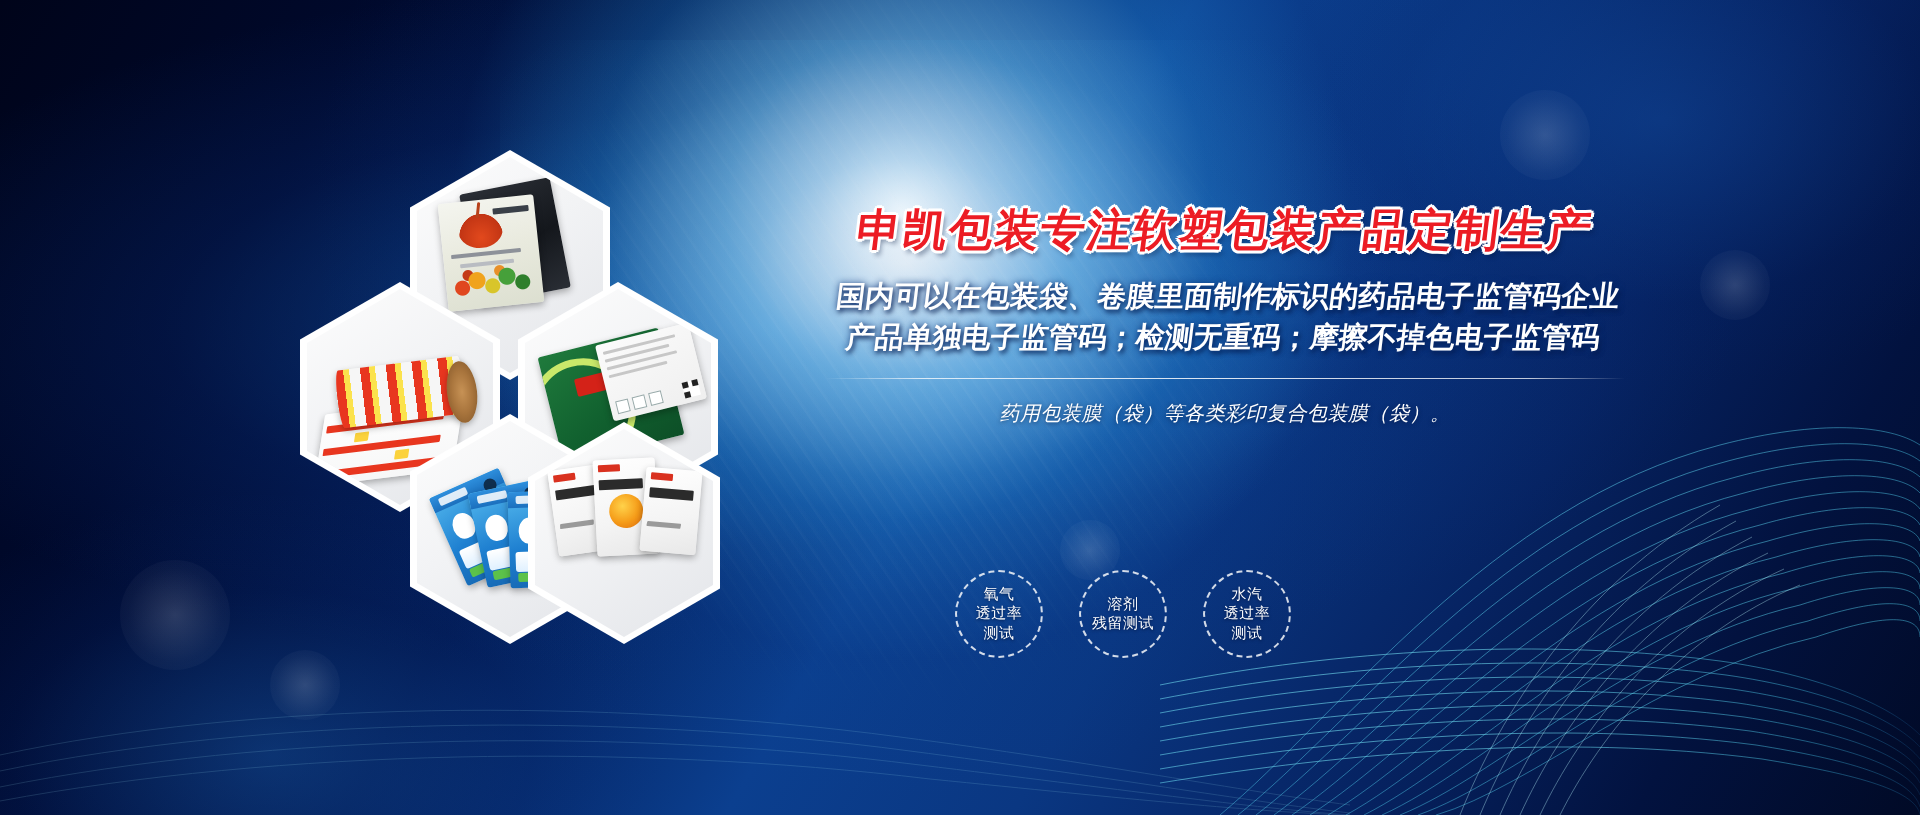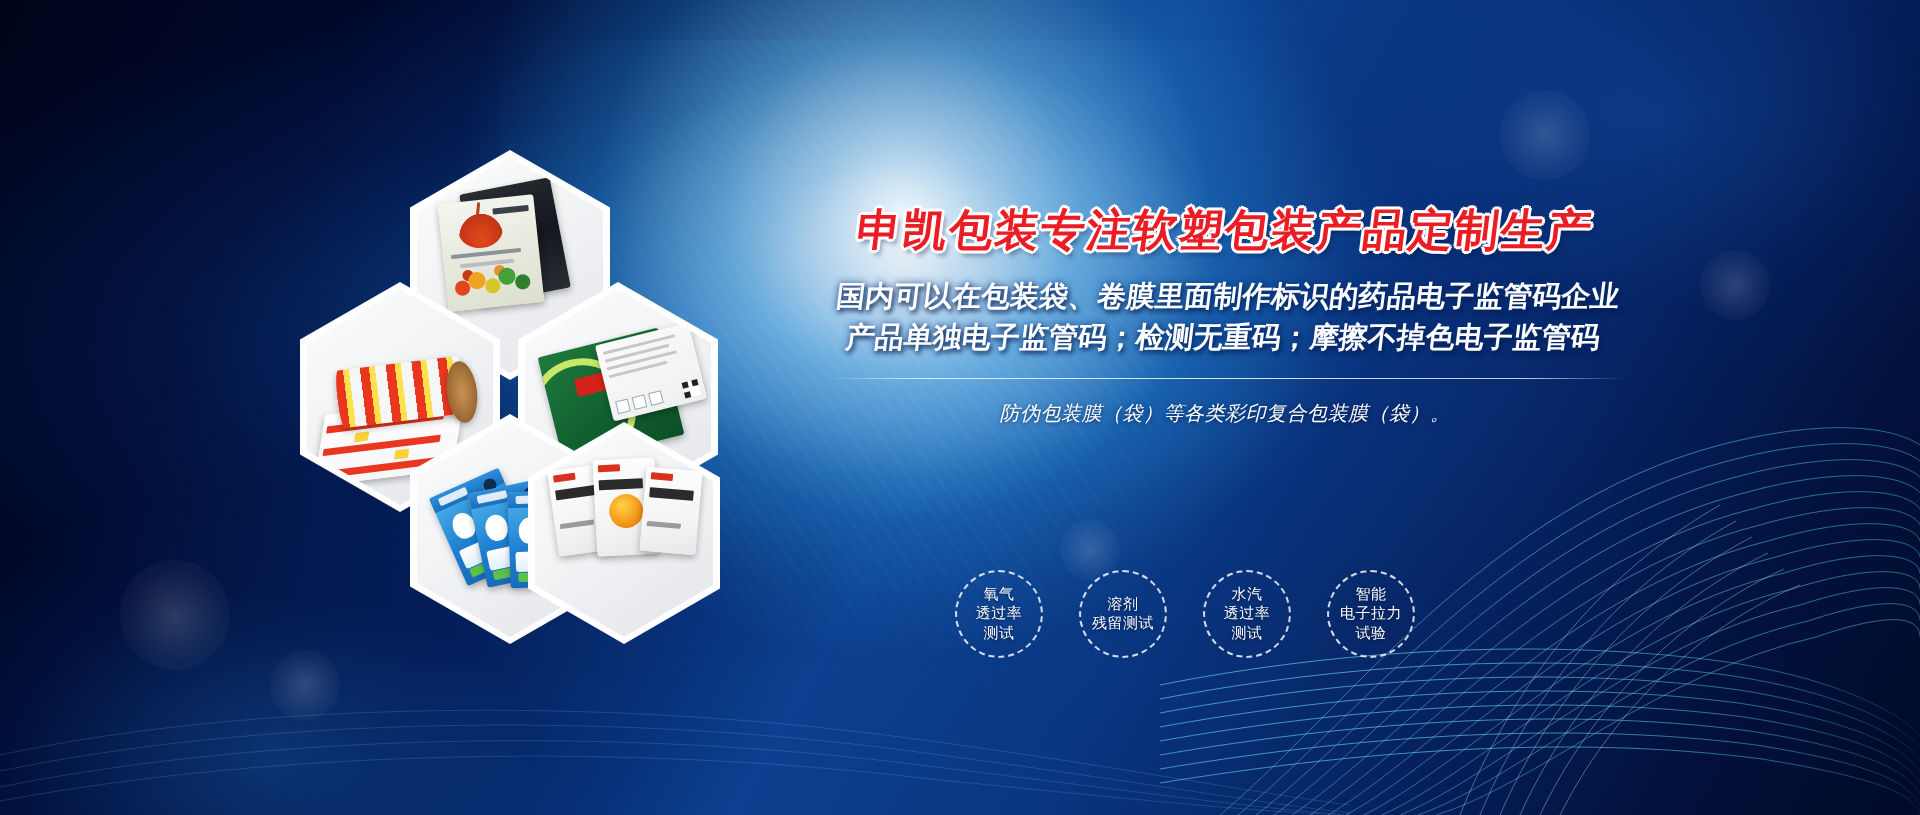--- a/index.html
+++ b/index.html
@@ -357,39 +357,34 @@
     <div class="headline">申凯包装专注软塑包装产品定制生产</div>
 
     <div class="sub">
       <div>国内可以在包装袋、卷膜里面制作标识的药品电子监管码企业</div>
       <div>产品单独电子监管码；检测无重码；摩擦不掉色电子监管码</div>
     </div>
 
     <div class="rule"></div>
 
     <div class="body">
-      <div>防伪包装膜（袋）等各类彩印复合包装膜（袋）。</div>
+      <div>药用包装膜（袋）等各类彩印复合包装膜（袋）。</div>
     </div>
   </div>
 
   <div class="badges">
     <div class="badge">
       <span>氧气</span>
       <span>透过率</span>
       <span>测试</span>
     </div>
     <div class="badge">
       <span>溶剂</span>
       <span>残留测试</span>
     </div>
     <div class="badge">
       <span>水汽</span>
       <span>透过率</span>
       <span>测试</span>
     </div>
-    <div class="badge">
-      <span>智能</span>
-      <span>电子拉力</span>
-      <span>试验</span>
-    </div>
   </div>
 
 </div>
 
 </body></html>

